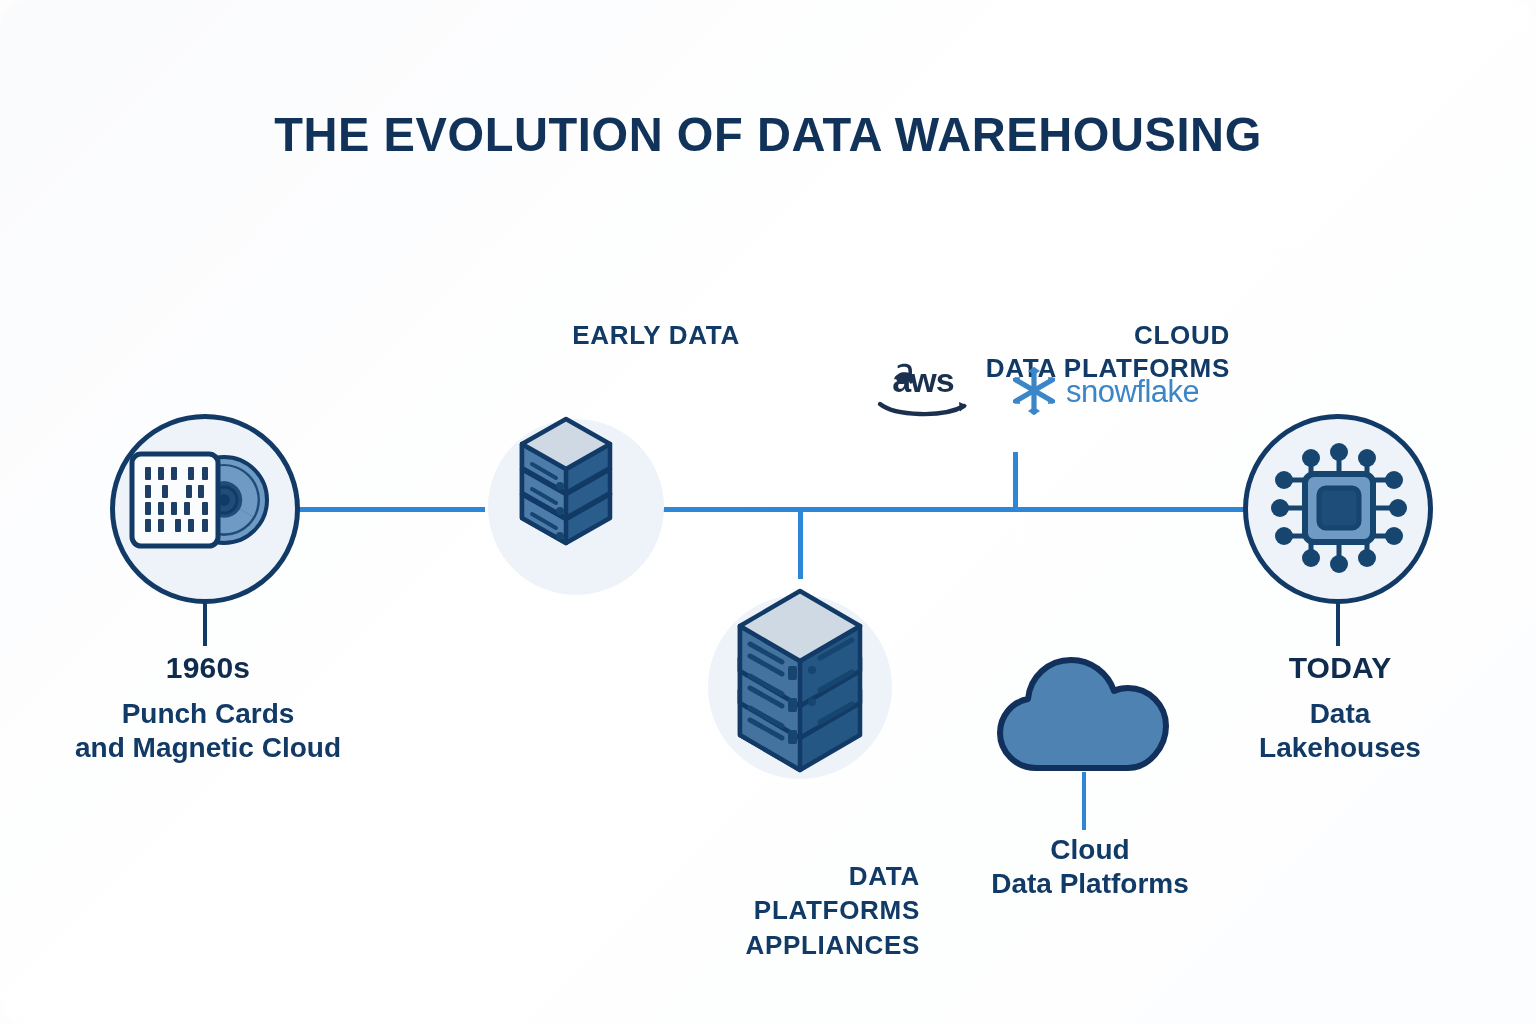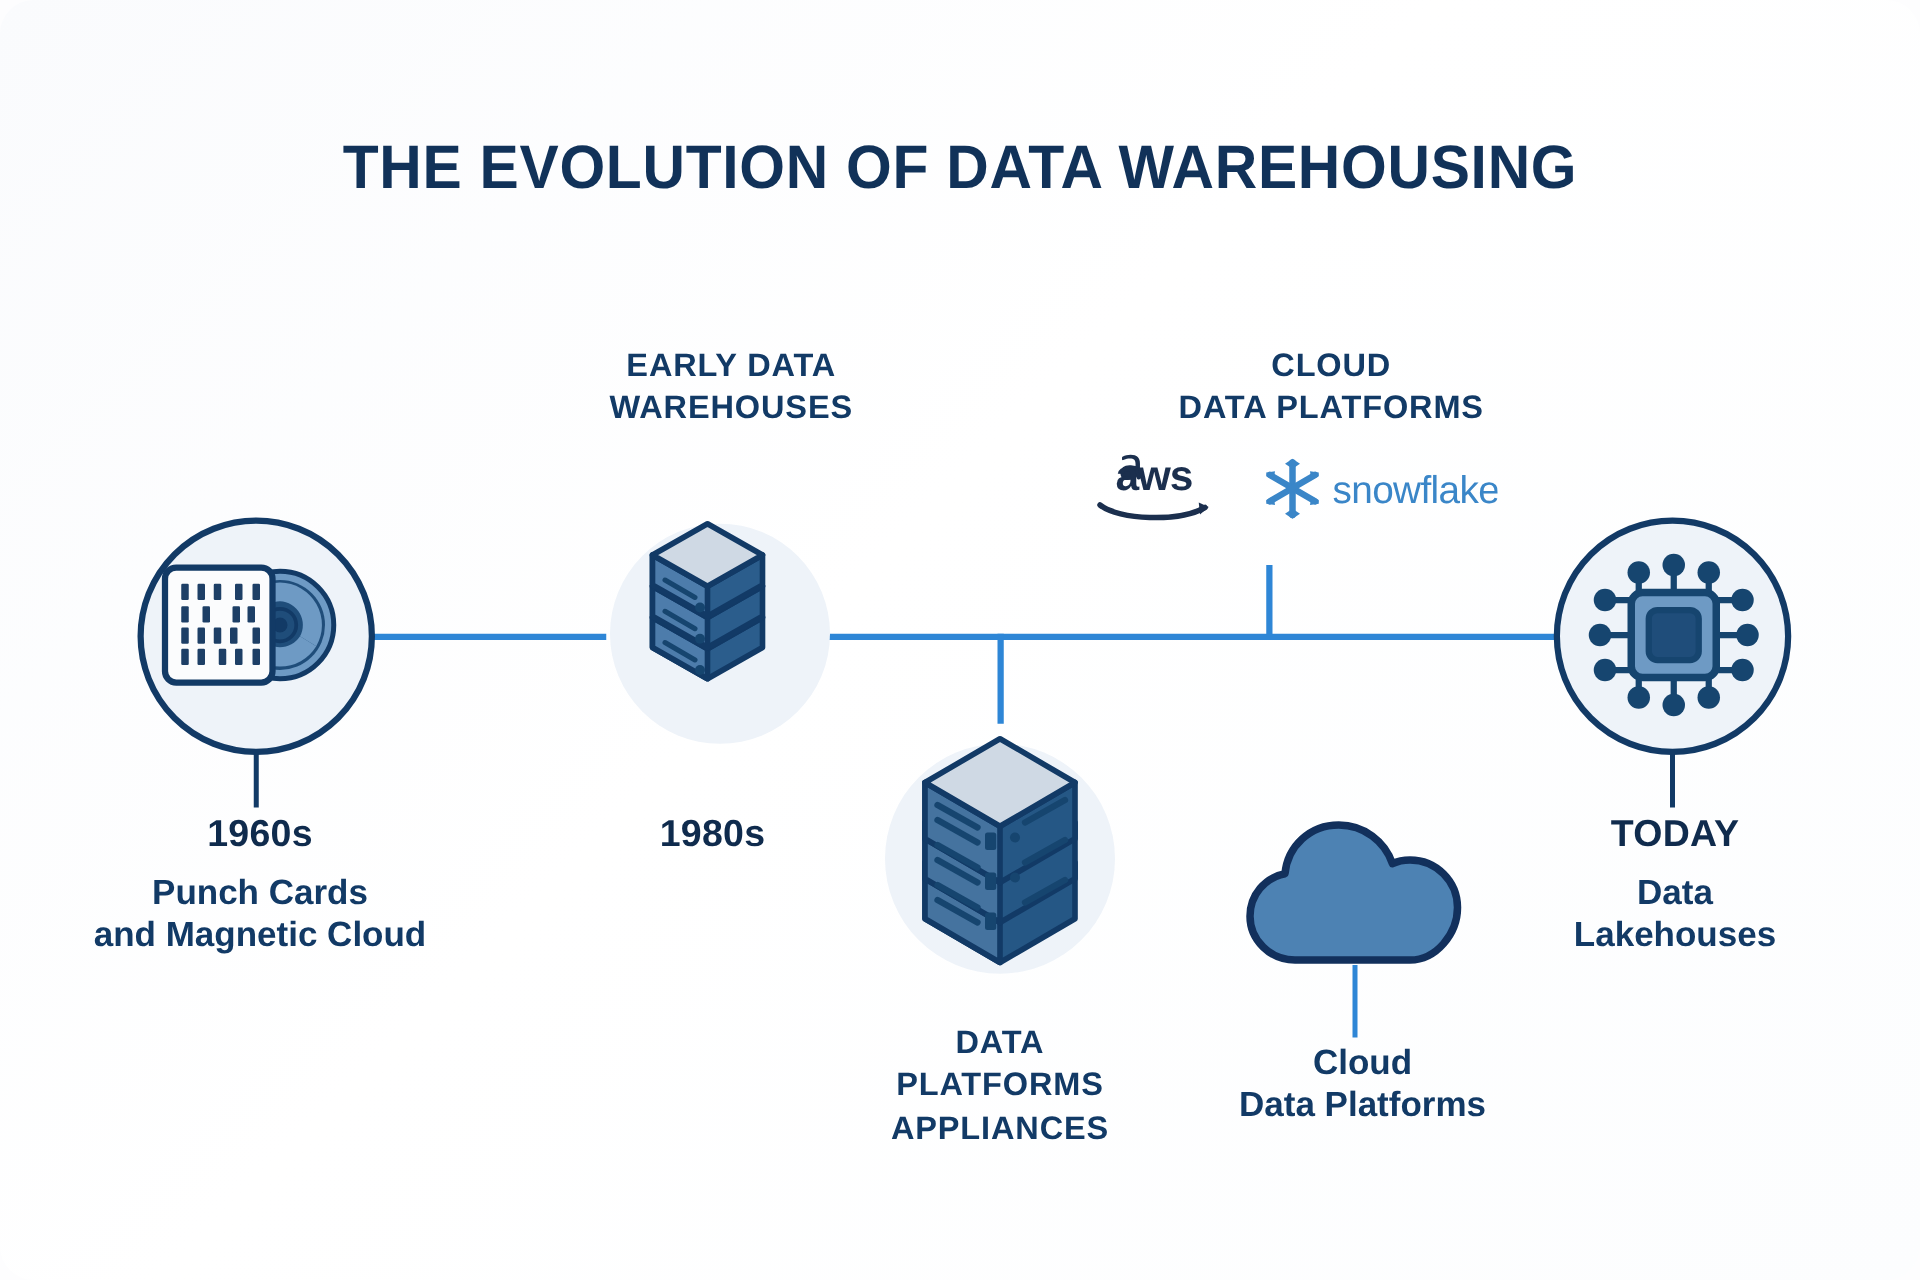--- a/index.html
+++ b/index.html
@@ -100,21 +100,22 @@
     color: #123a66;
     margin-top: 10px;
   }
   .heading-cap {
     position: absolute;
     font-size: 26px;
     font-weight: 700;
     letter-spacing: 0.7px;
     color: #123a66;
     line-height: 1.28;
-    text-align: center;
+    text-align: right;
+    margin-top: 43px;
   }
 
   .lbl-1960      { left: 28px;   top: 650px; width: 360px; text-align: center; }
   .lbl-1980      { left: 420px;  top: 650px; width: 300px; }
   .lbl-today     { left: 1190px; top: 650px; width: 300px; }
   .lbl-cloudplat { left: 940px;  top: 833px; width: 300px; }
   .hdg-early     { left: 430px;  top: 276px; width: 310px; }
   .hdg-cloud     { left: 900px;  top: 276px; width: 330px; }
   .hdg-appliance { left: 680px;  top: 816px; width: 240px;
                    font-size: 26px; font-weight: 700; line-height: 1.32; }
@@ -180,21 +181,20 @@
   <div class="label lbl-1960">
     <div class="era">1960s</div>
     <div class="desc">
       <div>Punch Cards</div>
       <div>and Magnetic Cloud</div>
     </div>
   </div>
 
   <div class="heading-cap hdg-early">
     <div>EARLY DATA</div>
-    <div>WAREHOUSES</div>
   </div>
   <div class="icon-wrap icon-early">
     <svg width="168" height="180" viewBox="0 0 168 180">
       <g stroke="#123a66" stroke-width="4.5" stroke-linejoin="round">
 
         <path d="M40,122 L84,147 L128,122 L128,146 L84,171 L40,146 Z" fill="#2b5d8c"></path>
         <path d="M40,122 L84,147 L84,171 L40,146 Z" fill="#4d7cab"></path>
         <path d="M40,122 L84,97 L128,122 L84,147 Z" fill="#3a6d9c"></path>
 
         <path d="M40,97 L84,122 L128,97 L128,121 L84,146 L40,121 Z" fill="#2b5d8c"></path>
@@ -209,23 +209,20 @@
         <path d="M50,92 L74,106"></path>
         <path d="M50,117 L74,131"></path>
         <path d="M50,142 L74,156"></path>
       </g>
       <g fill="#16456f">
         <circle cx="78" cy="114" r="4"></circle>
         <circle cx="78" cy="139" r="4"></circle>
         <circle cx="78" cy="164" r="4"></circle>
       </g>
     </svg>
-  </div>
-  <div class="label lbl-1980">
-    <div class="era">1980s</div>
   </div>
 
   <div class="icon-wrap icon-appliance">
     <svg width="180" height="200" viewBox="0 0 180 200">
       <g stroke="#123a66" stroke-width="4.5" stroke-linejoin="round">
 
         <path d="M30,110 L90,145 L150,110 L150,155 L90,190 L30,155 Z" fill="#255785"></path>
         <path d="M30,110 L90,145 L90,190 L30,155 Z" fill="#45739f"></path>
 
         <path d="M30,78 L90,113 L150,78 L150,123 L90,158 L30,123 Z" fill="#255785"></path>

